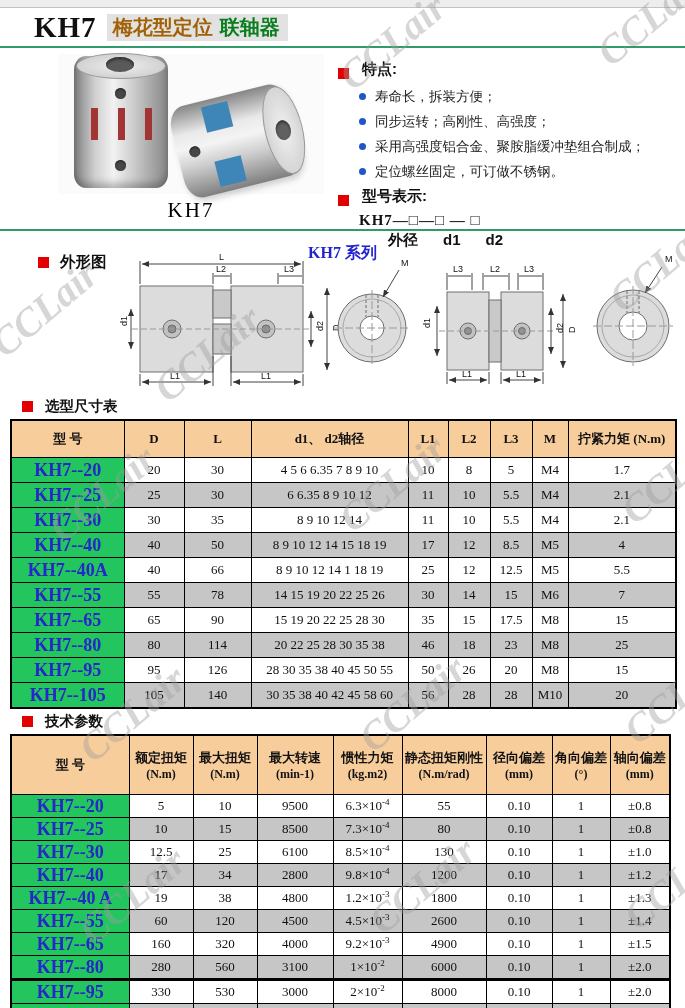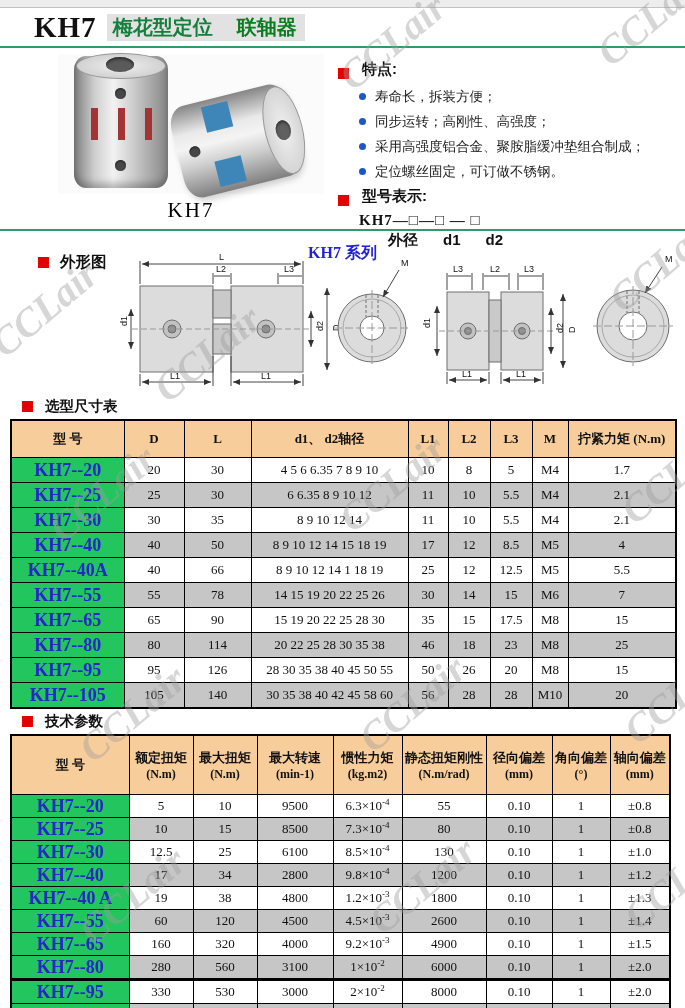--- a/index.html
+++ b/index.html
@@ -6,21 +6,21 @@
   body{width:685px;height:1008px;background:#fff;overflow:hidden;position:relative;
        font-family:"Liberation Sans","DejaVu Sans",sans-serif;color:#111;}
   .page{position:relative;width:685px;height:1008px;overflow:hidden;}
 
   .top-strip{height:7px;background:#ededed;border-bottom:1px solid #c3c3c3;}
 
   
   .title-row{padding:3px 0 2px 34px;white-space:nowrap;}
   .brand{font-family:"Liberation Serif","DejaVu Serif",serif;font-weight:bold;font-size:29px;letter-spacing:1px;vertical-align:middle;}
   .hl{background:#e2e2e2;padding:2px 8px 3px 6px;margin-left:10px;font-weight:bold;font-size:20px;vertical-align:middle;}
-  .hl-red{color:#15803d;margin-right:24px;}
+  .hl-red{color:#a16207;margin-right:7px;}
   .hl-green{color:#0a7d1e;}
   .green-rule{height:2px;background:#2e9b68;}
 
   
   .intro{display:flex;height:181px;}
   .photo-wrap{width:332px;position:relative;flex:0 0 auto;}
   .photo{position:absolute;left:58px;top:6px;width:266px;height:140px;background:#fbfbfb;}
   .cyl-left{position:absolute;left:16px;top:2px;width:94px;height:132px;border-radius:12px/14px;
     background:linear-gradient(90deg,#7e7e7e,#cfcfcf 22%,#f2f2f2 42%,#d2d2d2 60%,#868686);
     box-shadow:inset 0 -5px 7px rgba(0,0,0,.25);}

